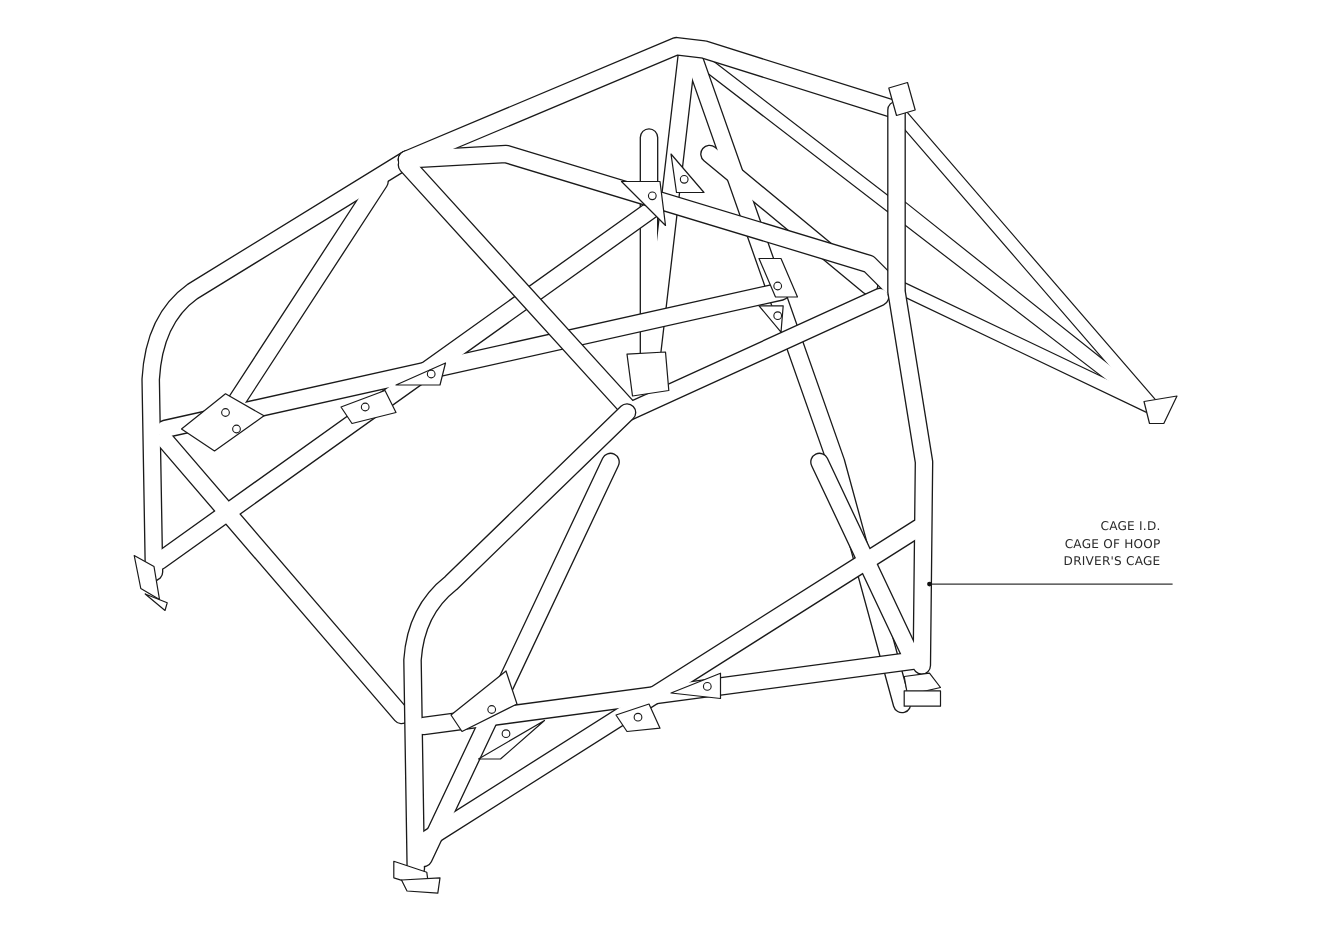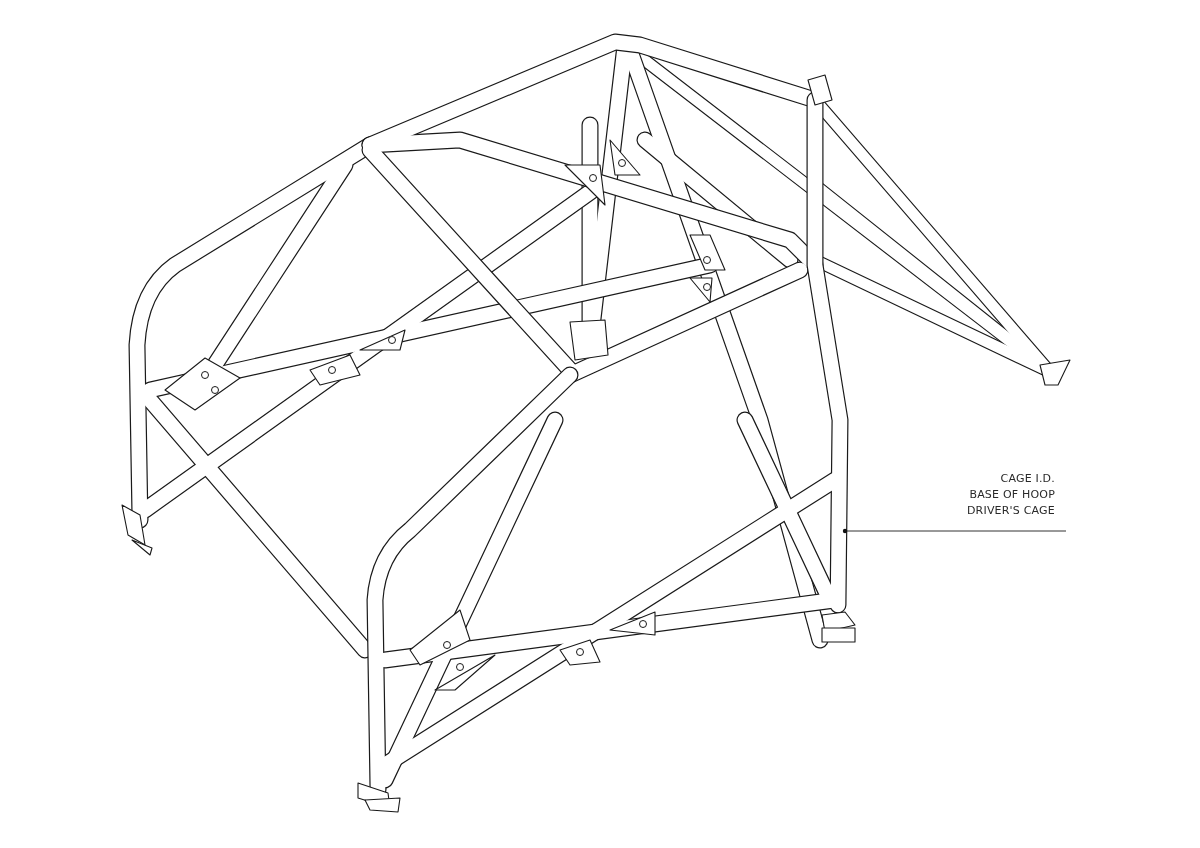--- a/index.html
+++ b/index.html
@@ -125,15 +125,15 @@
   </g>
 
   <g>
     <line class="leader" x1="845" y1="531" x2="1066" y2="531"></line>
     <circle class="dot" cx="845" cy="531" r="2.2"></circle>
   </g>
 </svg>
 
 <div class="annotation">
   <div>CAGE I.D.</div>
-  <div>BASE OF HOOP</div>
+  <div>CAGE OF HOOP</div>
   <div>DRIVER'S CAGE</div>
 </div>
 
 </body></html>

